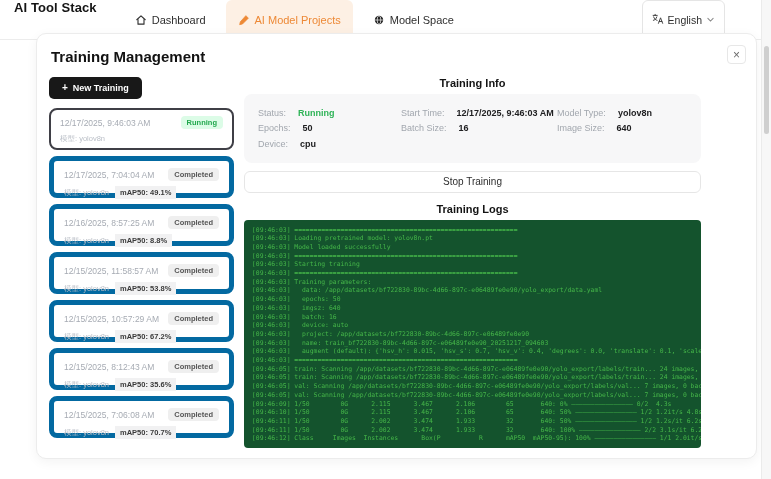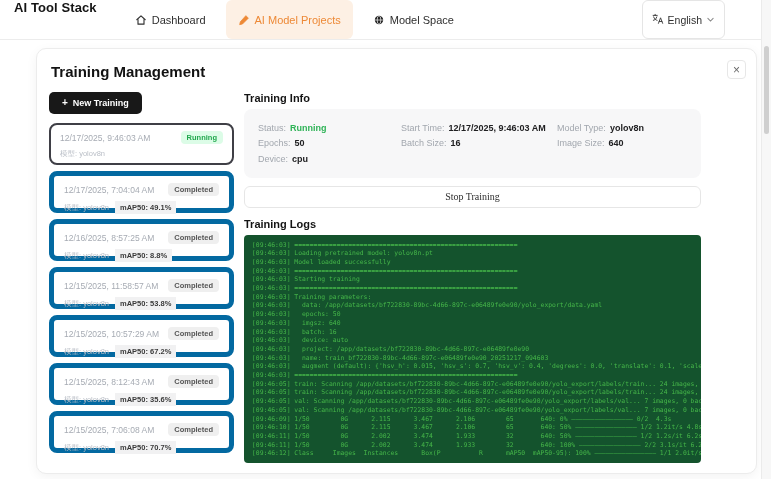--- a/index.html
+++ b/index.html
@@ -15,21 +15,21 @@
     padding:6px 12px; border-radius:6px; margin-right:8px; cursor:pointer; }
   .nav-item svg { display:block; }
   .nav-item.active { background:#fdf0e4; color:#ed8936; }
   .nav-item.active svg { stroke:#ed8936; }
   .lang-btn { margin-left:auto; margin-right:32px; display:flex; align-items:center; gap:4px;
     font-size:10.5px; color:#2f2f2f; border:1px solid #e5e5e5; border-radius:6px; padding:4px 9px; background:#fff; cursor:pointer; }
   
   .scroll-track { position:absolute; top:0; right:0; width:10px; height:479px; background:#f7f7f7; border-left:1px solid #ebebeb; }
   .scroll-thumb { position:absolute; top:46px; left:2px; width:5px; height:88px; background:#cfcfcf; border-radius:3px; }
   
-  .modal { position:absolute; left:36px; top:48px; width:721px; height:426px; background:#fff;
+  .modal { position:absolute; left:36px; top:33px; width:721px; height:426px; background:#fff;
     border:1px solid #ececec; border-radius:10px; box-shadow:0 3px 12px rgba(0,0,0,.05); padding:12px 12px 10px 12px; overflow:hidden; }
   .modal-title { font-size:15px; font-weight:bold; color:#121212; margin:2px 0 12px 2px; }
   .close-btn { position:absolute; top:11px; right:10px; width:19px; height:19px; border:1px solid #e7e7e7;
     border-radius:4px; background:#fff; color:#6b6b6b; font-size:12px; line-height:1; display:flex; align-items:center; justify-content:center; cursor:pointer; }
   .modal-body { display:flex; gap:10px; }
   
   .left-col { width:185px; flex:none; }
   .new-training-btn { background:#181818; color:#fff; font-size:9px; font-weight:600; border:none; border-radius:5px;
     padding:6px 13px; display:inline-flex; align-items:center; gap:5px; margin-bottom:9px; cursor:pointer; }
   .new-training-btn .plus { font-size:10px; line-height:1; }
@@ -38,30 +38,30 @@
   .run-top { display:flex; justify-content:space-between; align-items:center; }
   .run-time { font-size:8.5px; color:#a6abb3; }
   .badge { font-size:7.5px; font-weight:600; padding:2px 6px; border-radius:4px; white-space:nowrap; }
   .badge-running { background:#dcfce7; color:#22a84e; }
   .badge-completed { background:#efefef; color:#555; }
   .run-bottom { display:flex; align-items:center; gap:6px; margin-top:5px; }
   .run-model { font-size:7.5px; color:#b9bec6; }
   .map-badge { font-size:7.5px; background:#f1f1f2; color:#3a3a3a; font-weight:700; padding:2px 5px; border-radius:0; white-space:nowrap; }
   
   .right-col { width:457px; flex:none; }
-  .section-title { font-size:11px; font-weight:600; color:#141414; margin:0 0 5px 0; }
+  .section-title { font-size:11px; font-weight:600; color:#141414; margin:0 0 5px 0;text-align:center; }
   .info-panel { background:#f7f7f8; border-radius:8px; padding:11px 14px; margin-bottom:8px;
     display:grid; grid-template-columns:1.1fr 1.2fr 1fr; grid-auto-flow:column; grid-template-rows:repeat(3, 15.5px); }
-  .info-field { font-size:9px; display:flex; align-items:center; gap:4px; overflow:hidden; white-space:nowrap; }
+  .info-field { font-size:9px; display:flex; align-items:center; gap:12px; overflow:hidden; white-space:nowrap; }
   .info-label { color:#a2a7ae; }
   .info-value { color:#202022; font-weight:600; }
   .info-value.green { color:#2fb357; }
   .stop-btn { width:100%; height:22px; border:1px solid #e6e6e6; background:#fff; border-radius:6px;
     font-size:10px; color:#2e2e2e; display:flex; align-items:center; justify-content:center; margin-bottom:10px; cursor:pointer;
-    font-family:Liberation Serif, serif; }
+    font-family:Liberation Sans, sans-serif; }
   .terminal { background:#14532d; border-radius:4px; height:228px; padding:6px 8px; overflow:hidden; }
   .log-line { font-family:"DejaVu Sans Mono", monospace; font-size:6.4px; line-height:8.7px; color:#45b649; white-space:pre; }
 </style>
 </head>
 <body>
 
 <div class="navbar">
   <div class="brand">AI Tool Stack</div>
 
   <div class="nav-item">

